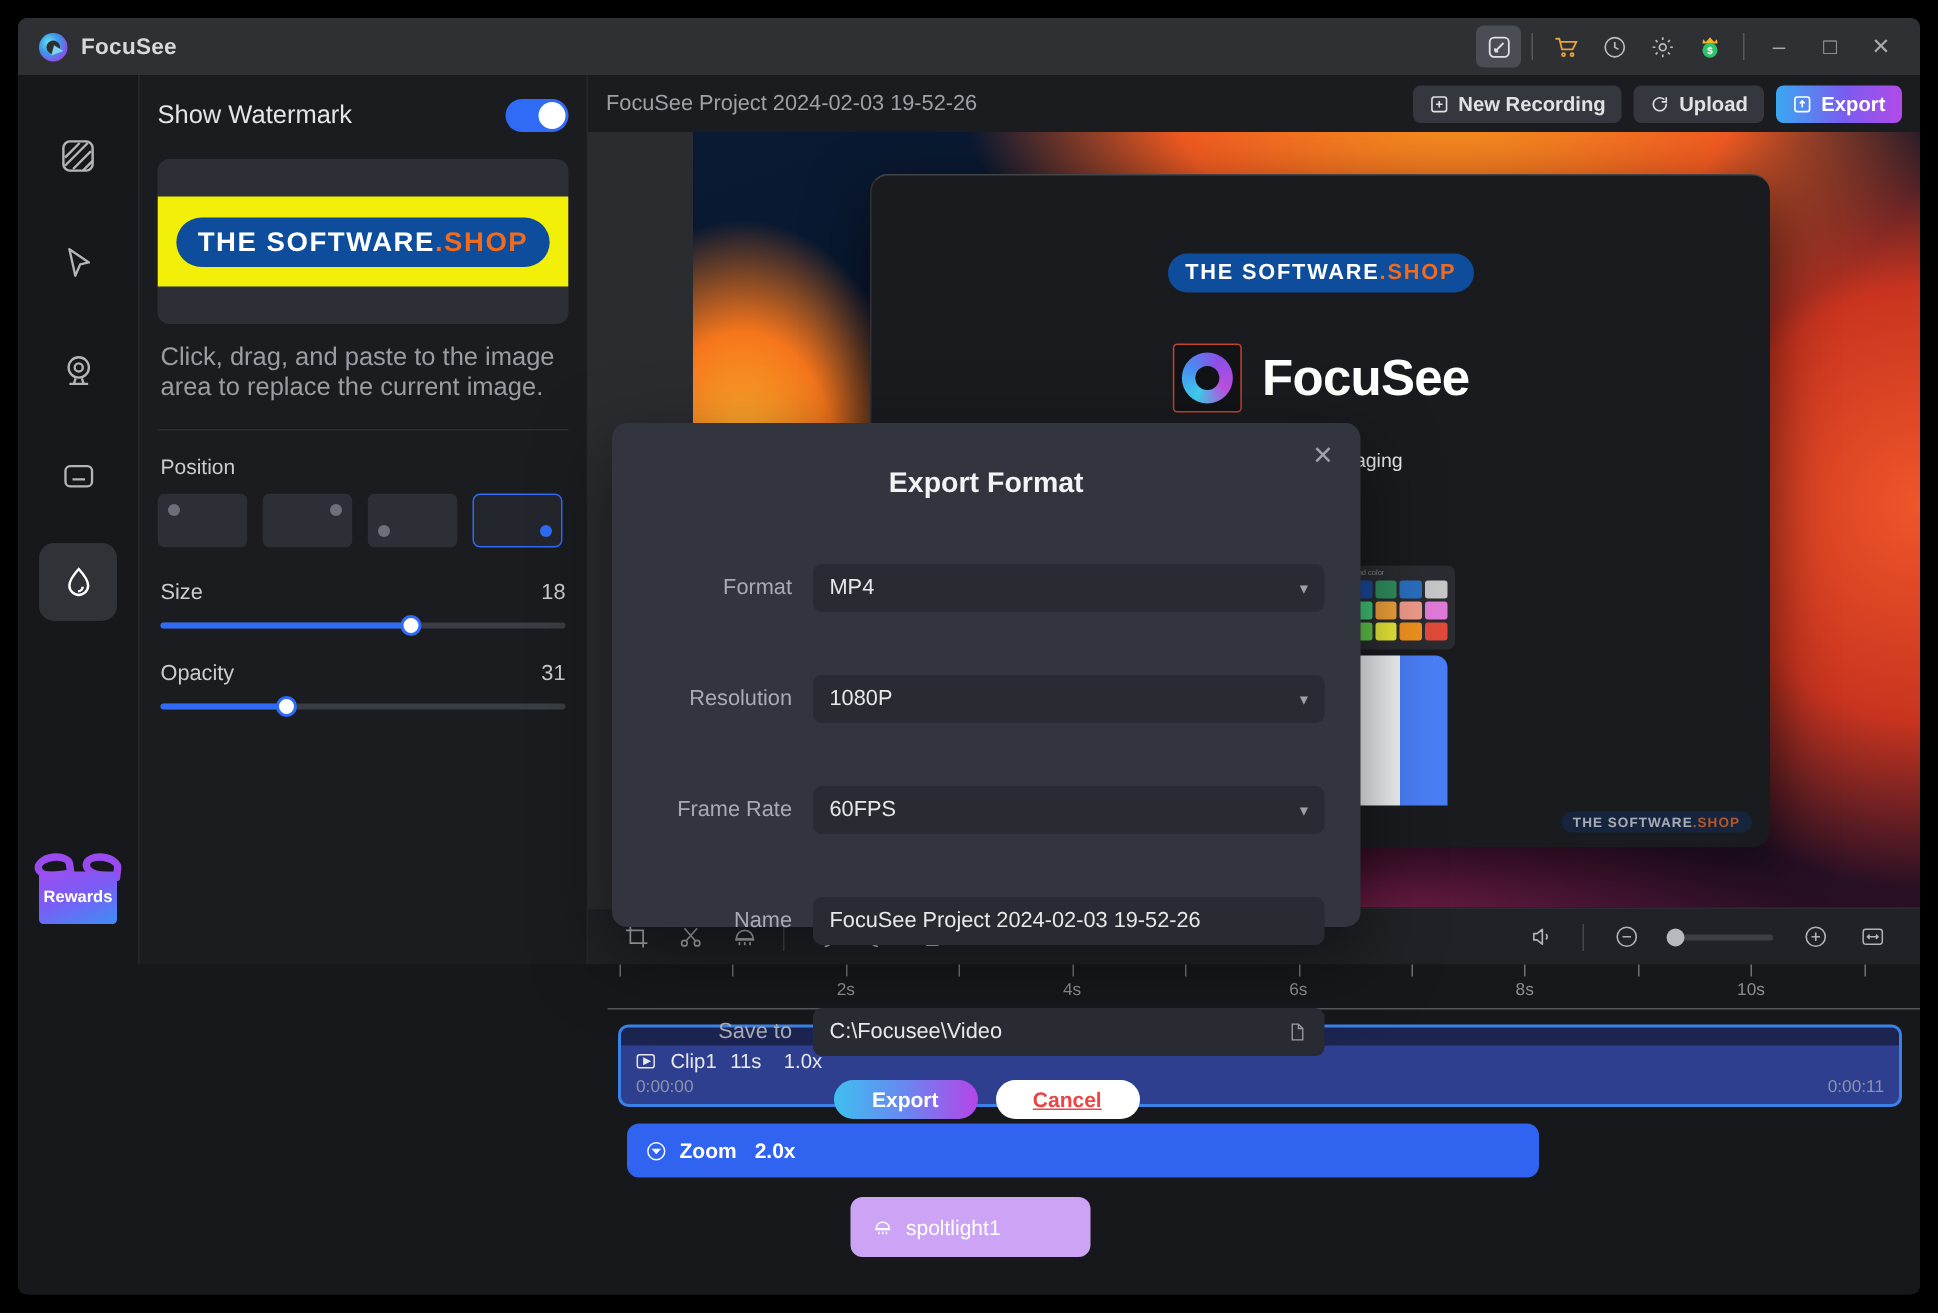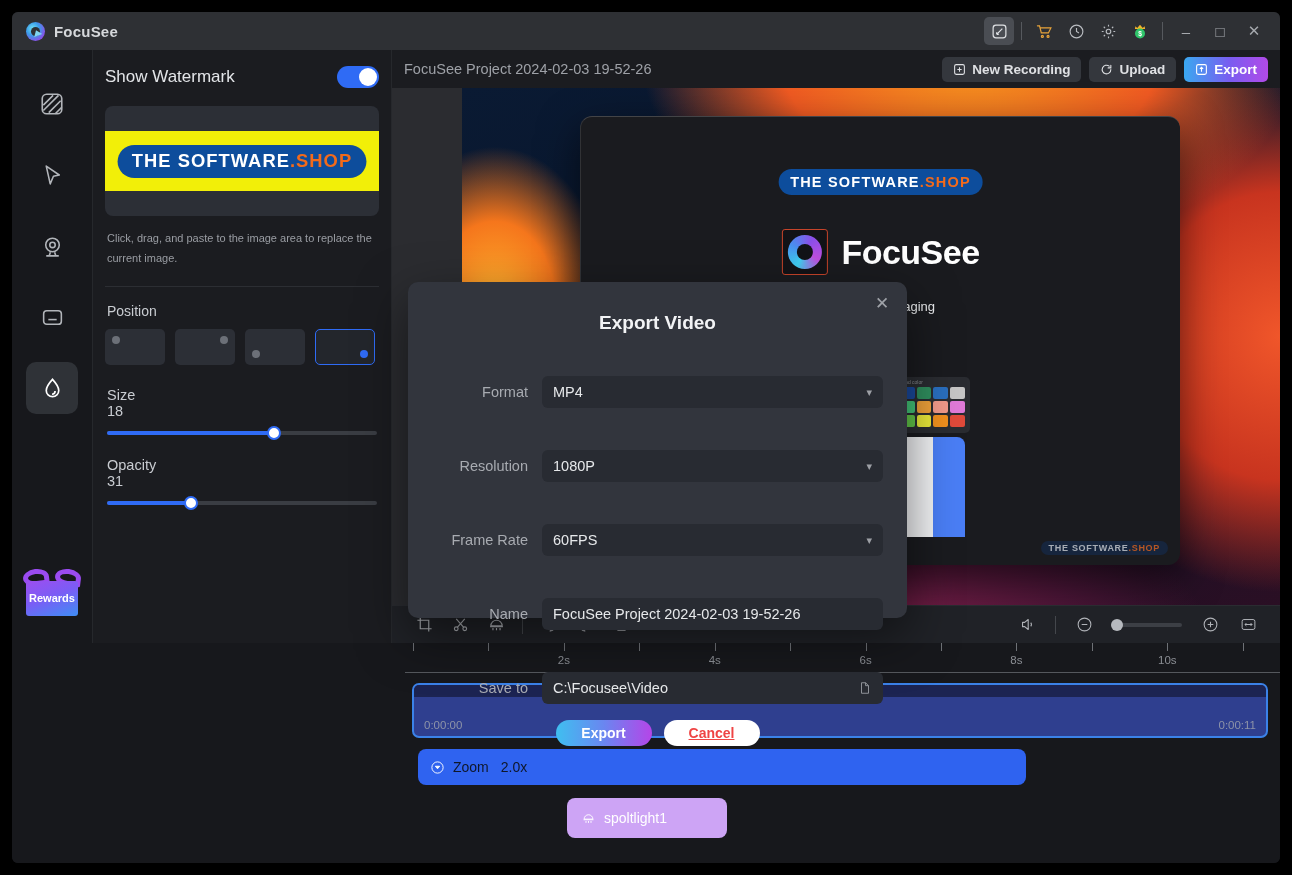--- a/index.html
+++ b/index.html
@@ -123,37 +123,37 @@
     display: flex; align-items: center; justify-content: center;
   }
   .wm-pill {
     background: #0d4d9c; border-radius: 18px; padding: 6px 14px;
     font-size: 18px; font-weight: bold; letter-spacing: 1px;
     font-family: "Liberation Sans", sans-serif;
     color: #ffffff; white-space: nowrap; transform: scaleX(1.02);
   }
   .wm-pill .orange { color: #f26a1b; }
 
-  .panel-hint { color: #9a9da3; font-size: 11px; line-height: 20px; margin: 12px 2px 0 2px; }
+  .panel-hint { color: #9a9da3; font-size: 17px; line-height: 20px; margin: 12px 2px 0 2px; }
   .divider { height: 1px; background: #2c2e33; margin: 18px 0 0 0; }
 
   .sec-label { color: #c9ccd1; font-size: 14px; margin: 16px 0 10px 2px; }
 
   .pos-grid { display: flex; gap: 10px; }
   .pos-cell {
     width: 60px; height: 36px; background: #2c2f36; border-radius: 5px;
     position: relative; border: 1.5px solid transparent;
   }
   .pos-cell.sel { border-color: #2f6bf5; background: #23262c; }
   .pos-dot { position: absolute; width: 8px; height: 8px; border-radius: 50%; background: #6c7078; }
   .pos-cell.sel .pos-dot { background: #2f6bf5; }
   .p-tl { left: 6px; top: 6px; } .p-tr { right: 6px; top: 6px; }
   .p-bl { left: 6px; bottom: 6px; } .p-br { right: 6px; bottom: 6px; }
 
-  .slider-row { display: flex; align-items: baseline; justify-content: space-between; margin: 22px 2px 0 2px; flex-direction: column; }
+  .slider-row { display: flex; align-items: baseline; justify-content: space-between; margin: 22px 2px 0 2px; }
   .slider-row .lbl { color: #c9ccd1; font-size: 14.5px; }
   .slider-row .val { color: #c9ccd1; font-size: 14.5px; }
   .track { height: 4px; background: #3a3d43; border-radius: 2px; position: relative; margin: 12px 2px 0 2px; }
   .fill { position: absolute; left: 0; top: 0; height: 4px; background: #2f6bf5; border-radius: 2px; }
   .knob { position: absolute; top: -5px; width: 14px; height: 14px; border-radius: 50%; background: #fff; border: 2px solid #2f6bf5; }
 
   
   .main { flex: 1; display: flex; flex-direction: column; min-width: 0; background: #17181c; }
 
   .main-top {
@@ -251,21 +251,21 @@
     background: #2f3f8f; border: 2px solid #3b82e8; border-radius: 7px; overflow: hidden;
   }
   .clip-bar { height: 12px; background: #1c2452; }
   .clip-row { display: flex; align-items: center; gap: 9px; padding: 3px 0 0 9px; color: #e6e8ea; font-size: 13.5px; }
   .clip-t-l { position: absolute; left: 10px; bottom: 5px; color: #8d93a8; font-size: 11.5px; }
   .clip-t-r { position: absolute; right: 10px; bottom: 5px; color: #8d93a8; font-size: 11.5px; }
 
   .zoomclip {
     position: absolute; left: 406px; top: 106px; width: 608px; height: 36px;
     background: #2f63f0; border-radius: 8px; display: flex; align-items: center;
-    gap: 8px; padding-left: 12px; color: #0f172a; font-size: 14px;
+    gap: 8px; padding-left: 12px; color: #ffffff; font-size: 14px; font-weight: bold;
   }
   .spotclip {
     position: absolute; left: 555px; top: 155px; width: 160px; height: 40px;
     background: #cda4f5; border-radius: 8px; display: flex; align-items: center;
     gap: 8px; padding-left: 14px; color: #fff; font-size: 14px;
   }
 
   
   .modal-layer { position: absolute; inset: 0; pointer-events: none; }
   .modal {
@@ -598,20 +598,29 @@
           <div class="tick" style="left: 611.448px;"></div>
           <div class="tick-lbl" style="left: 611.448px;">8s</div>
           <div class="tick" style="left: 686.879px;"></div>
           <div class="tick" style="left: 762.31px;"></div>
           <div class="tick-lbl" style="left: 762.31px;">10s</div>
           <div class="tick" style="left: 837.741px;"></div>
         </div>
 
       <div class="clip" style="left:7px; top:40px; right:12px;">
         <div class="clip-bar"></div>
+        <div class="clip-row">
+          <svg width="15" height="15" viewBox="0 0 24 24" fill="none" stroke="#e6e8ea" stroke-width="1.6">
+              <rect x="3" y="5" width="18" height="14" rx="2.5"></rect>
+              <path d="M10 9l6 3-6 3z" fill="#e6e8ea"></path>
+            </svg>
+          <span>Clip1</span>
+          <span>11s</span>
+          <span style="margin-left:6px">1.0x</span>
+        </div>
         <div class="clip-t-l">0:00:00</div>
         <div class="clip-t-r">0:00:11</div>
       </div>
 
       <div class="zoomclip" style="left:13px; top:106px;">
         <svg width="15" height="15" viewBox="0 0 24 24" fill="none" stroke="#fff" stroke-width="1.5">
             <circle cx="12" cy="12" r="9"></circle>
             <path d="M8.5 10l3.5 4 3.5-4z" fill="#fff"></path>
           </svg>
         <span>Zoom</span>
@@ -624,21 +633,21 @@
             <path d="M4 14h16M8 16v3M12 16v3M16 16v3"></path>
           </svg>
         <span>spoltlight1</span>
       </div>
     </div>
   </div>
 
   <div class="modal-layer">
     <div class="modal">
       <div class="modal-close">✕</div>
-      <div class="modal-title">Export Video</div>
+      <div class="modal-title">Export Format</div>
       <div class="frm" id="modal-form">
           <div class="frm-row">
             <div class="frm-lbl">Format</div>
             <div class="frm-ctl">
               <span>MP4</span>
               <span class="caret">▾</span>
             </div>
           </div>
           <div class="frm-row">
             <div class="frm-lbl">Resolution</div>

